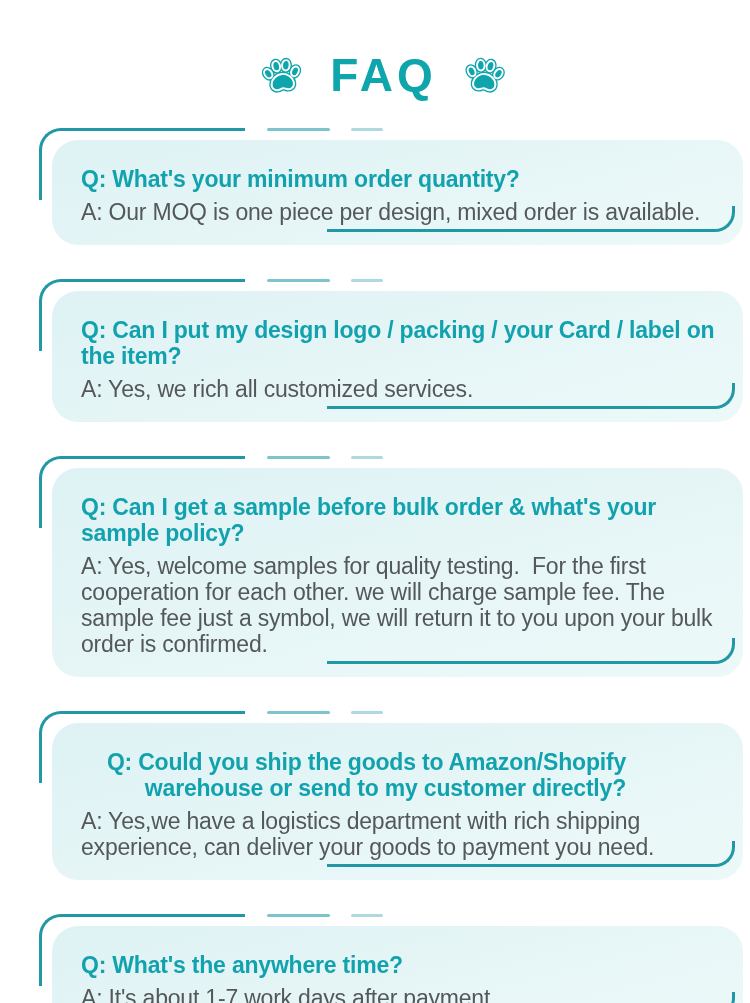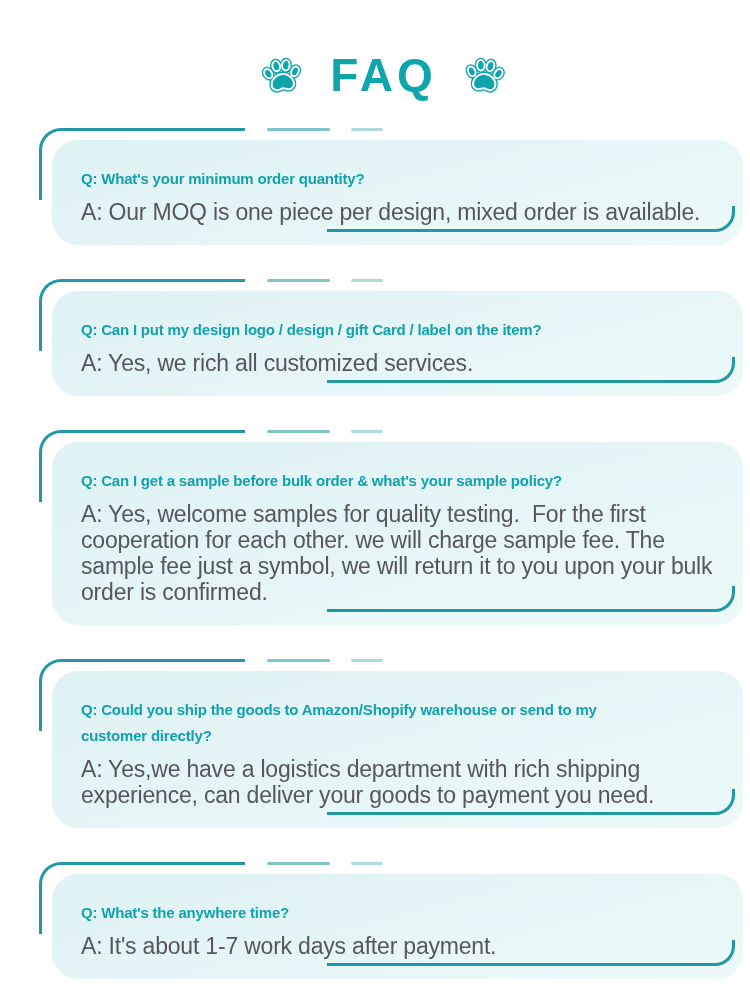--- a/index.html
+++ b/index.html
@@ -38,26 +38,26 @@
     width: 691px;
     margin-left: 35px;
     margin-bottom: 46px;
     border-radius: 26px;
     background: linear-gradient(165deg, #def2f4 0%, #e7f6f7 60%, #edf9f9 100%);
     padding: 26px 10px 20px 29px;
   }
   .q {
     color: #12a2ae;
     font-weight: bold;
-    font-size: 15px;
+    font-size: 23px;
     letter-spacing: -0.2px;
     line-height: 26px;
     margin-bottom: 7px;
   }
-  .card.narrow-q .q { max-width: 545px; }
+  .card.narrow-q .q { max-width: 545px; text-align: right; }
   .a {
     color: #54585a;
     font-size: 23px;
     line-height: 26px;
     white-space: pre-wrap;
     letter-spacing: -0.2px;
   }
 
   
   .deco { position: absolute; pointer-events: none; }
@@ -130,21 +130,21 @@
       <span class="deco deco-bottom"></span>
       <p class="q">Q: What's your minimum order quantity?</p>
       <p class="a">A: Our MOQ is one piece per design, mixed order is available.</p>
     </section>
 
     <section class="card">
       <span class="deco deco-corner"></span>
       <span class="deco deco-dash1"></span>
       <span class="deco deco-dash2"></span>
       <span class="deco deco-bottom"></span>
-      <p class="q">Q: Can I put my design logo / design / gift Card / label on the item?</p>
+      <p class="q">Q: Can I put my design logo / packing / your Card / label on the item?</p>
       <p class="a">A: Yes, we rich all customized services.</p>
     </section>
 
     <section class="card">
       <span class="deco deco-corner"></span>
       <span class="deco deco-dash1"></span>
       <span class="deco deco-dash2"></span>
       <span class="deco deco-bottom"></span>
       <p class="q">Q: Can I get a sample before bulk order &amp; what's your sample policy?</p>
       <p class="a">A: Yes, welcome samples for quality testing.  For the first cooperation for each other. we will charge sample fee. The sample fee just a symbol, we will return it to you upon your bulk order is confirmed.</p>

